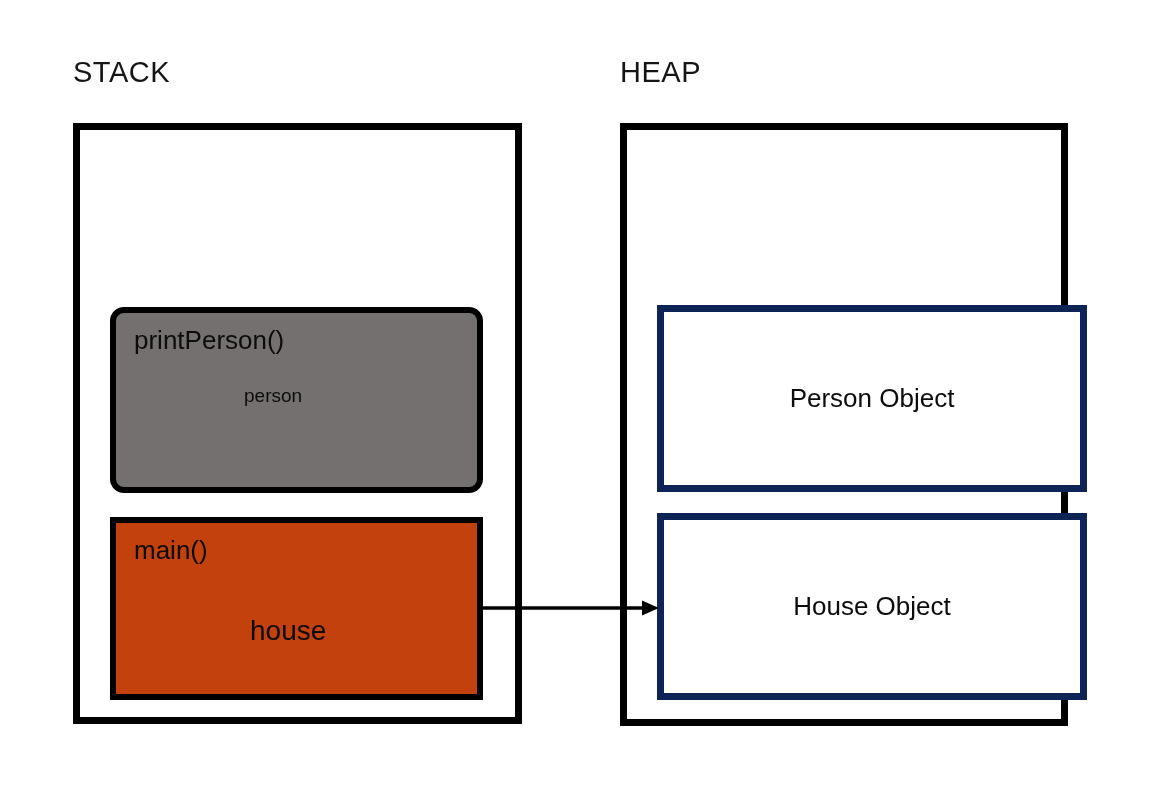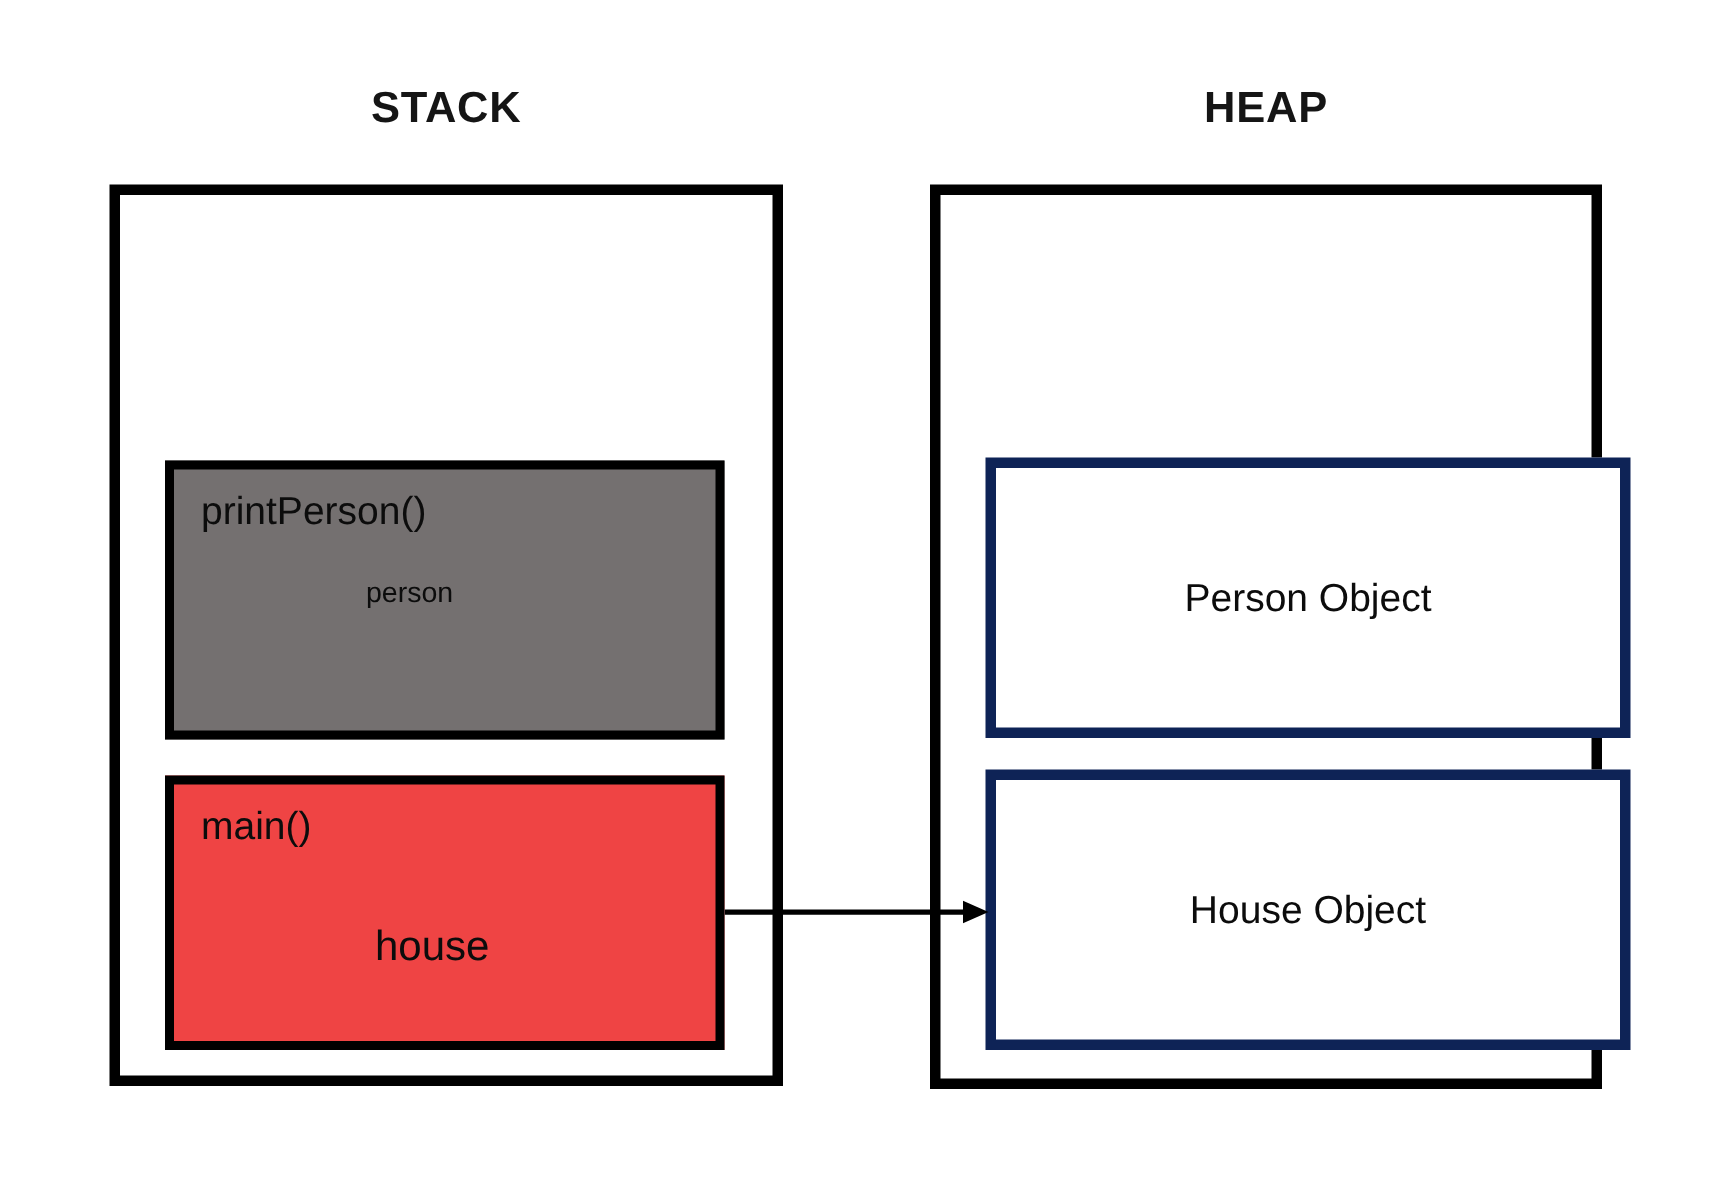--- a/index.html
+++ b/index.html
@@ -16,23 +16,23 @@
   .canvas {
     position: relative;
     width: 1150px;
     height: 788px;
     background: #ffffff;
     overflow: hidden;
   }
   .col-title {
     position: absolute;
     top: 56px;
-    text-align: center;
+    text-align: left;
     font-size: 29px;
-    font-weight: bold;
+    font-weight: normal;
     letter-spacing: 0.5px;
     color: #151515;
   }
   .stack-title { left: 73px; width: 449px; }
   .heap-title  { left: 620px; width: 448px; }
 
   .container {
     position: absolute;
     box-sizing: border-box;
     border: 7px solid var(--outline);
@@ -42,22 +42,22 @@
   .heap-container  { left: 620px; top: 123px; width: 448px; height: 603px; }
 
   .frame {
     position: absolute;
     left: 110px;
     width: 373px;
     box-sizing: border-box;
     border: 6px solid var(--outline);
     background: #ffffff;
   }
-  .frame-printperson { top: 307px; height: 186px; background: var(--gray); }
-  .frame-main        { top: 517px; height: 183px; background: #ef4444; }
+  .frame-printperson { top: 307px; height: 186px; background: var(--gray); border-radius: 14px; }
+  .frame-main        { top: 517px; height: 183px; background: #c2410c; }
 
   .frame-name {
     position: absolute;
     left: 18px;
     top: 12px;
     font-size: 26px;
     color: #0c0c0c;
     white-space: nowrap;
   }
   .frame-printperson .frame-var {

